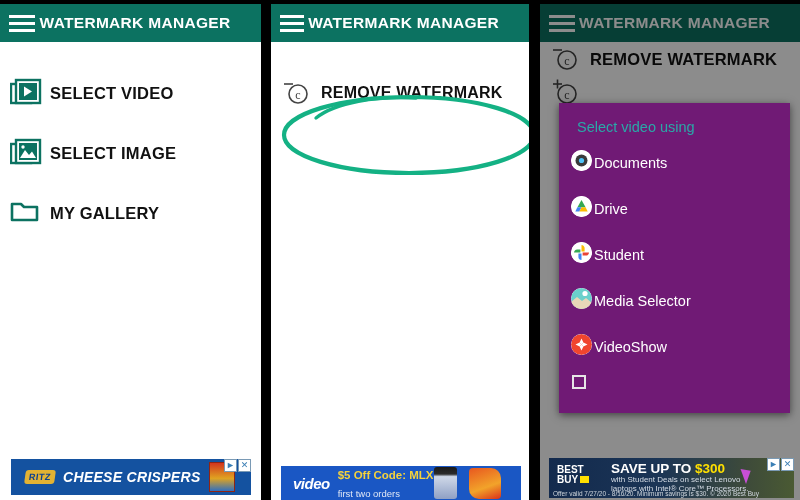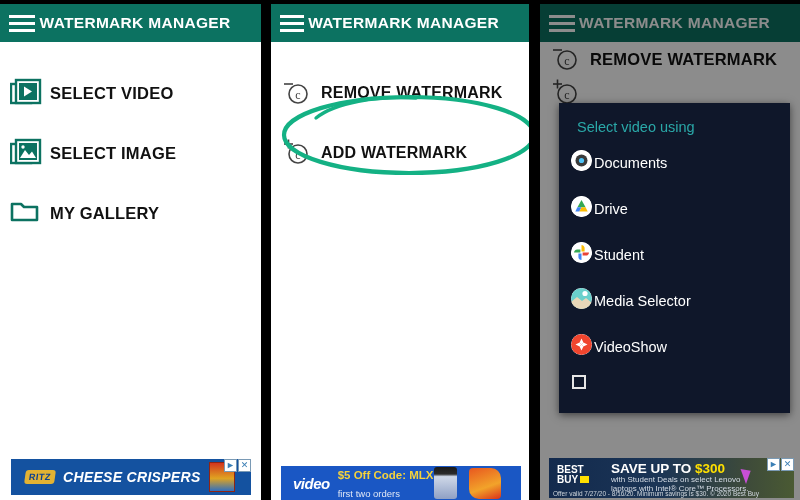--- a/index.html
+++ b/index.html
@@ -106,21 +106,21 @@
     z-index: 20;
   }
   .p3 .appbar { z-index: 10; }
   .p3 .menu   { z-index: 10; }
 
   
   .dialog {
     position: absolute;
     left: 19px; top: 103px;
     width: 231px; height: 310px;
-    background: #0f172a;
+    background: #701a75;
     z-index: 30;
     box-shadow: 0 2px 8px rgba(0,0,0,0.55);
     padding-top: 8px;
   }
   .dlg-title {
     color: #2aa8a8;
     font-size: 14.5px;
     margin: 8px 0 10px 18px;
   }
   .dlg-item {
@@ -339,31 +339,20 @@
         <span class="ico">
           <svg width="34" height="30" viewBox="0 0 34 30">
             <circle cx="17" cy="16" r="9" fill="none" stroke="#444444" stroke-width="1.6"></circle>
             <text x="17" y="20.5" font-size="12" fill="#444444" text-anchor="middle" font-family="Liberation Serif, serif">c</text>
             <line x1="3" y1="6" x2="12" y2="6" stroke="#444444" stroke-width="1.6"></line>
           </svg>
         </span>
         <span class="label">REMOVE WATERMARK</span>
       </div>
 
-      <div class="row r2">
-        <span class="ico">
-          <svg width="34" height="30" viewBox="0 0 34 30">
-            <circle cx="17" cy="16" r="9" fill="none" stroke="#444444" stroke-width="1.6"></circle>
-            <text x="17" y="20.5" font-size="12" fill="#444444" text-anchor="middle" font-family="Liberation Serif, serif">c</text>
-            <line x1="3" y1="6" x2="12" y2="6" stroke="#444444" stroke-width="1.6"></line>
-            <line x1="7.5" y1="1.5" x2="7.5" y2="10.5" stroke="#444444" stroke-width="1.6"></line>
-          </svg>
-        </span>
-        <span class="label">ADD WATERMARK</span>
-      </div>
 
     </div>
 
     <div class="ad gopuff">
       <span class="gp-logo">video</span>
       <span class="gp-txt">
         <span class="gp-l1">$5 Off Code: MLX</span><br>
         <span class="gp-l2">first two orders</span>
       </span>
       <span class="gp-prod1"></span>

